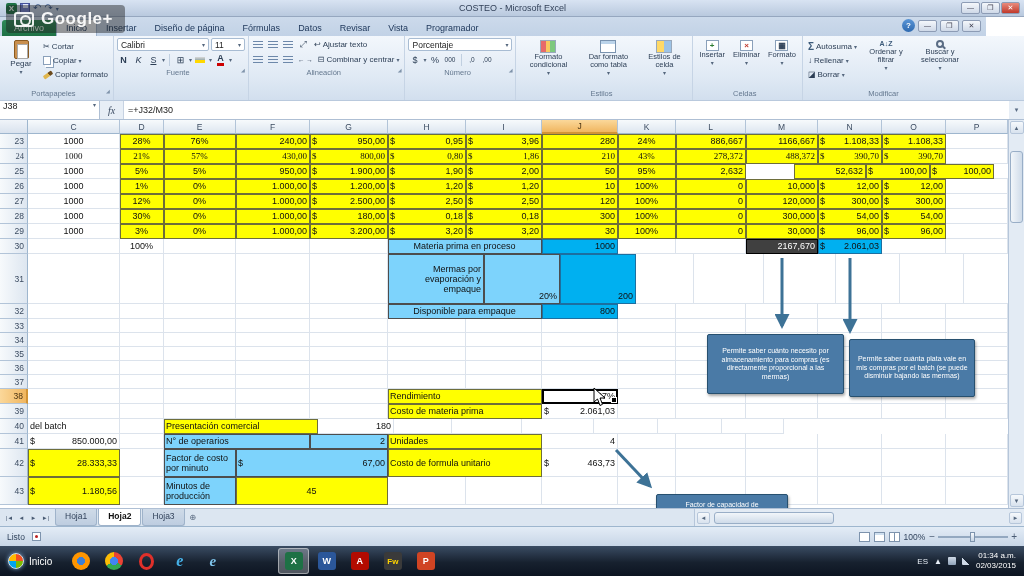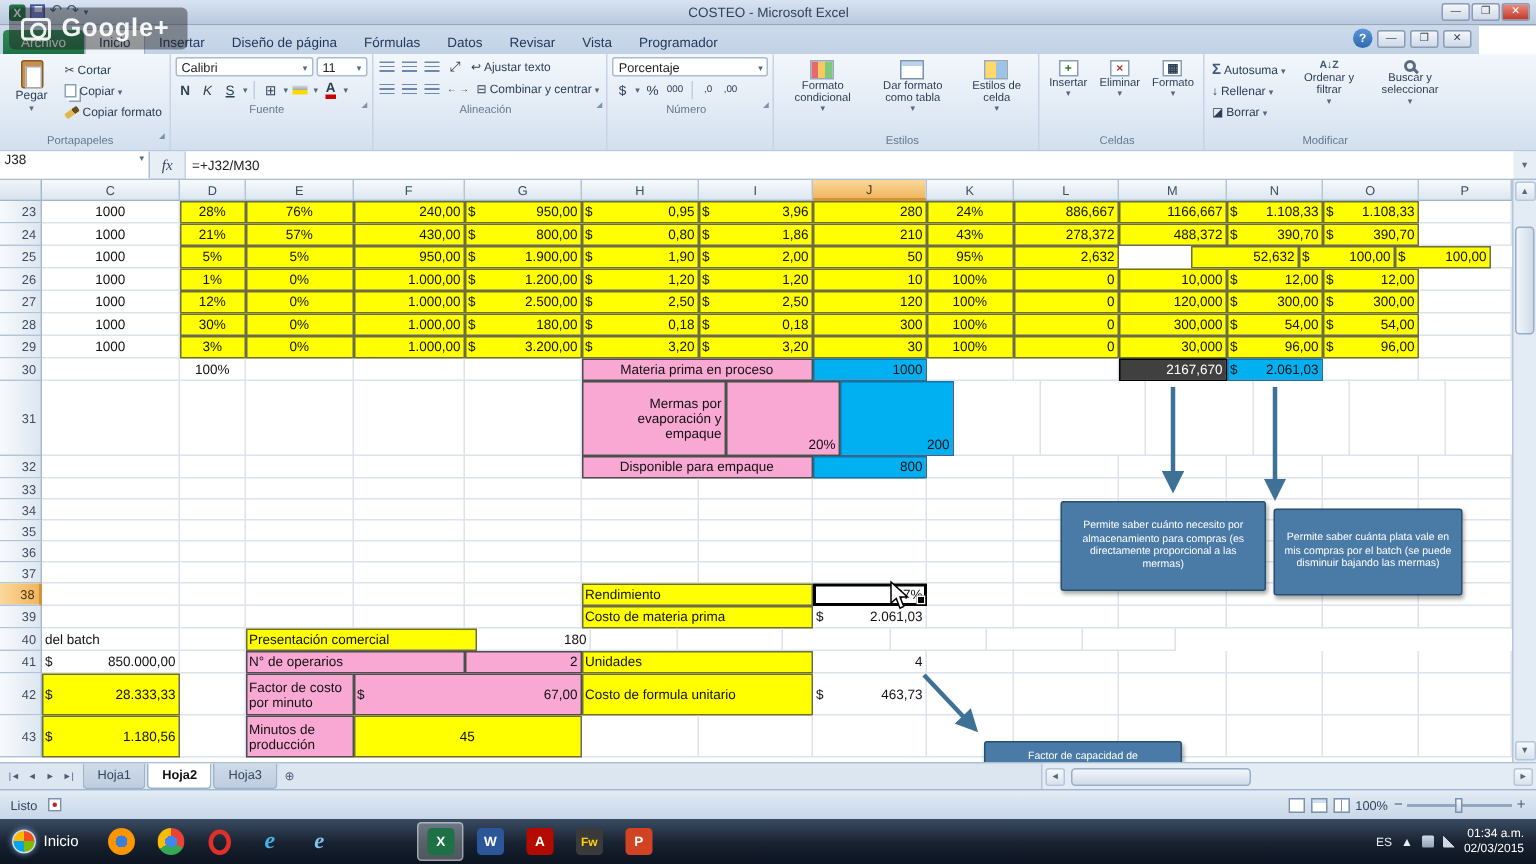--- a/index.html
+++ b/index.html
@@ -78,21 +78,21 @@
   .rowhdr.selhdr{background:linear-gradient(90deg,#fbd89a,#f0b660);border-right:2px solid #d29436;color:#4a3413}
   .cell{border-right:1px solid #dce3ec;border-bottom:1px solid #dce3ec;font-size:9px;display:flex;align-items:center;padding:0 2px;overflow:hidden;color:#111;white-space:nowrap;flex:0 0 auto}
   .cell.ctr{justify-content:center}
   .cell.rt{justify-content:flex-end}
   .cell.lt{justify-content:flex-start}
   .cell.bot{align-items:flex-end;padding-bottom:2px}
   .cell.wrap{white-space:normal;line-height:10px}
   .cell.y{background:#ffff00;outline:1px solid #6e6e3a;outline-offset:-1px}
   .cell.cy{background:#00b0f0;outline:1px solid #1c6fa0;outline-offset:-1px}
   .cell.dk{background:#404040;color:#fff;outline:1px solid #000;outline-offset:-1px}
-  .cell.lbl{outline:1px solid #4d4d4d;outline-offset:-1px;background:#f9a8d4}
+  .cell.lbl{outline:1px solid #4d4d4d;outline-offset:-1px;background:#7dd3fc}
   .cell.sel{outline:2px solid #000;outline-offset:-2px;background:#fff;position:relative;z-index:3}
   .cell.sel::after{content:"";position:absolute;right:0;bottom:0;width:4px;height:4px;background:#000;border:1px solid #fff}
   .cell.acct{justify-content:space-between}
   #annot{position:absolute;left:0;top:0;z-index:4;pointer-events:none}
   .callout{position:absolute;background:#4a7aa6;border:1px solid #27506f;color:#fff;font-size:7px;line-height:8.5px;text-align:center;padding:3px 5px;border-radius:2px;box-shadow:1px 2px 3px rgba(0,0,0,.35);z-index:5;display:flex;align-items:center;justify-content:center}
   #cursor{position:absolute;z-index:9}
 
   
   #vscroll{position:absolute;left:1008px;top:120px;width:16px;height:388px;background:#e3ebf4;border-left:1px solid #b6c6da;display:flex;flex-direction:column;align-items:center}
   .varrow{width:14px;height:13px;font-size:6px;color:#55677e;text-align:center;line-height:12px;background:linear-gradient(#f6f9fc,#d8e2ee);border:1px solid #b6c6da;border-radius:2px;margin:1px 0}
@@ -446,21 +446,21 @@
           <div class="cell y acct" style="width: 64px;">
             <span>$</span>
             <span>1.108,33</span>
           </div>
           <div class="cell y acct" style="width: 64px;">
             <span>$</span>
             <span>1.108,33</span>
           </div>
           <div class="cell " style="width: 62px;"></div>
         </div>
-        <div class="grow" style="height: 15px;">
+        <div class="grow" style="height: 15px; font-family: Liberation Serif, serif;">
           <div class="rowhdr">24</div>
           <div class="cell ctr" style="width: 92px;">1000</div>
           <div class="cell y ctr" style="width: 44px;">21%</div>
           <div class="cell y ctr" style="width: 72px;">57%</div>
           <div class="cell y rt" style="width: 74px;">430,00</div>
           <div class="cell y acct" style="width: 78px;">
             <span>$</span>
             <span>800,00</span>
           </div>
           <div class="cell y acct" style="width: 78px;">

